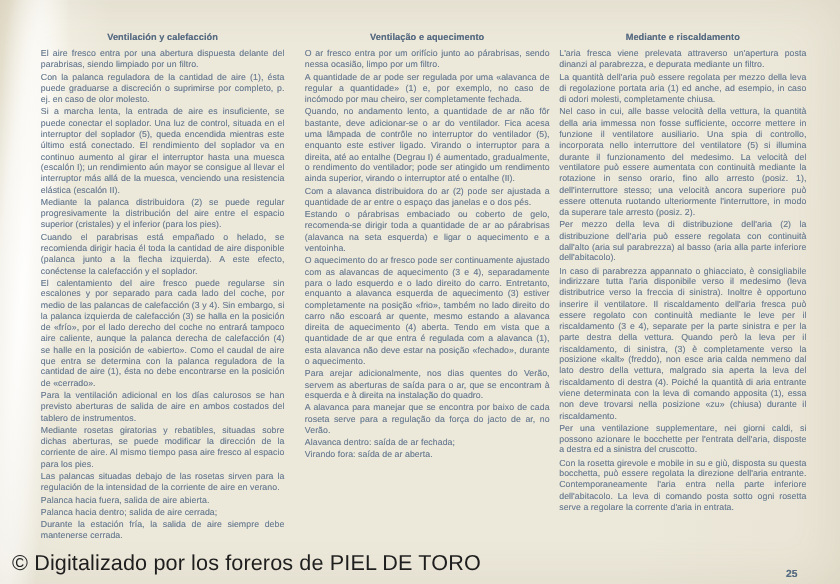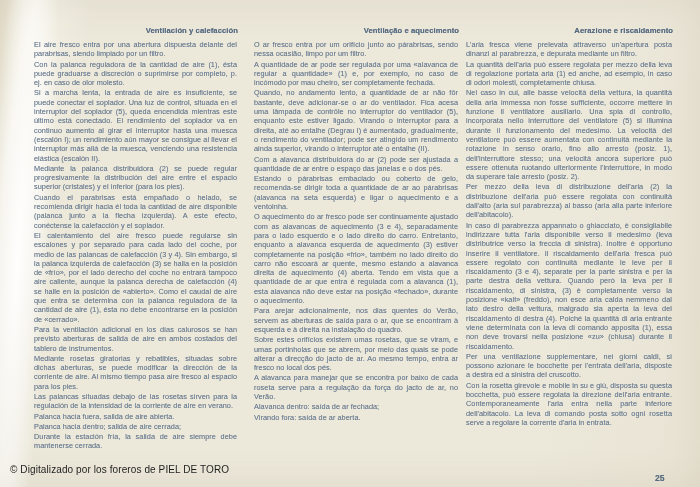--- a/index.html
+++ b/index.html
@@ -38,38 +38,38 @@
     font-size:7.3px;line-height:9.3px;
     text-align:justify;
     letter-spacing:0.05px;
     text-shadow:0 0 0.45px rgba(107,125,146,0.55);
   }
   .col h2{
     margin:0 0 4px 0;
     font-size:7.7px;line-height:10px;
     font-weight:bold;
     color:var(--heading_ink);
-    text-align:right;
+    text-align:center;
     text-shadow:0 0 0.5px rgba(86,107,130,0.6);
   }
   .col p{margin:1px;}
   #col-es{left:33px;width:205px;}
   #col-pt{left:253px;width:206px;}
   #col-it{left:465px;width:208px;}
   .page-number{
     position:absolute;left:655px;top:429px;
     color:var(--heading_ink);
     font-size:8.6px;font-weight:bold;
     text-shadow:0 0 0.5px rgba(86,107,130,0.6);
     margin-top:44px;
   }
   .footer{
     position:absolute;left:10px;top:462px;
     color:var(--footer_ink);
-    font-size:10px;line-height:15px;
+    font-size:18px;line-height:15px;
     letter-spacing:0.1px;
   }
 </style>
 </head>
 <body>
 
 <div class="scan">
   <div class="page-curl"></div>
 
   <section class="col" id="col-es">
@@ -93,29 +93,28 @@
   <section class="col" id="col-pt">
     <h2>Ventilação e aquecimento</h2>
     <div>
         <p>O ar fresco entra por um orifício junto ao párabrisas, sendo nessa ocasião, limpo por um filtro.</p>
         <p>A quantidade de ar pode ser regulada por uma «alavanca de regular a quantidade» (1) e, por exemplo, no caso de incómodo por mau cheiro, ser completamente fechada.</p>
         <p>Quando, no andamento lento, a quantidade de ar não fôr bastante, deve adicionar-se o ar do ventilador. Fica acesa uma lâmpada de contrôle no interruptor do ventilador (5), enquanto este estiver ligado. Virando o interruptor para a direita, até ao entalhe (Degrau I) é aumentado, gradualmente, o rendimento do ventilador; pode ser atingido um rendimento ainda superior, virando o interruptor até o entalhe (II).</p>
         <p>Com a alavanca distribuidora do ar (2) pode ser ajustada a quantidade de ar entre o espaço das janelas e o dos pés.</p>
         <p>Estando o párabrisas embaciado ou coberto de gelo, recomenda-se dirigir toda a quantidade de ar ao párabrisas (alavanca na seta esquerda) e ligar o aquecimento e a ventoinha.</p>
         <p>O aquecimento do ar fresco pode ser continuamente ajustado com as alavancas de aquecimento (3 e 4), separadamente para o lado esquerdo e o lado direito do carro. Entretanto, enquanto a alavanca esquerda de aquecimento (3) estiver completamente na posição «frio», também no lado direito do carro não escoará ar quente, mesmo estando a alavanca direita de aquecimento (4) aberta. Tendo em vista que a quantidade de ar que entra é regulada com a alavanca (1), esta alavanca não deve estar na posição «fechado», durante o aquecimento.</p>
         <p>Para arejar adicionalmente, nos dias quentes do Verão, servem as aberturas de saída para o ar, que se encontram à esquerda e à direita na instalação do quadro.</p>
-        <p>Sobre estes orifícios existem umas rosetas, que se viram, e umas portinholas que se abrem, por meio das quais se pode alterar a direcção do jacto de ar. Ao mesmo tempo, entra ar fresco no local dos pés.</p>
         <p>A alavanca para manejar que se encontra por baixo de cada roseta serve para a regulação da força do jacto de ar, no Verão.</p>
         <p>Alavanca dentro: saída de ar fechada;</p>
         <p>Virando fora: saída de ar aberta.</p>
       </div>
   </section>
 
   <section class="col" id="col-it">
-    <h2>Aerazione e riscaldamento</h2>
+    <h2>Mediante e riscaldamento</h2>
     <div>
         <p>L'aria fresca viene prelevata attraverso un'apertura posta dinanzi al parabrezza, e depurata mediante un filtro.</p>
         <p>La quantità dell'aria può essere regolata per mezzo della leva di regolazione portata aria (1) ed anche, ad esempio, in caso di odori molesti, completamente chiusa.</p>
         <p>Nel caso in cui, alle basse velocità della vettura, la quantità della aria immessa non fosse sufficiente, occorre mettere in funzione il ventilatore ausiliario. Una spia di controllo, incorporata nello interruttore del ventilatore (5) si illumina durante il funzionamento del medesimo. La velocità del ventilatore può essere aumentata con continuità mediante la rotazione in senso orario, fino allo arresto (posiz. 1), dell'interruttore stesso; una velocità ancora superiore può essere ottenuta ruotando ulteriormente l'interruttore, in modo da superare tale arresto (posiz. 2).</p>
         <p>Per mezzo della leva di distribuzione dell'aria (2) la distribuzione dell'aria può essere regolata con continuità dall'alto (aria sul parabrezza) al basso (aria alla parte inferiore dell'abitacolo).</p>
         <p>In caso di parabrezza appannato o ghiacciato, è consigliabile indirizzare tutta l'aria disponibile verso il medesimo (leva distributrice verso la freccia di sinistra). Inoltre è opportuno inserire il ventilatore. Il riscaldamento dell'aria fresca può essere regolato con continuità mediante le leve per il riscaldamento (3 e 4), separate per la parte sinistra e per la parte destra della vettura. Quando però la leva per il riscaldamento, di sinistra, (3) è completamente verso la posizione «kalt» (freddo), non esce aria calda nemmeno dal lato destro della vettura, malgrado sia aperta la leva del riscaldamento di destra (4). Poiché la quantità di aria entrante viene determinata con la leva di comando apposita (1), essa non deve trovarsi nella posizione «zu» (chiusa) durante il riscaldamento.</p>
         <p>Per una ventilazione supplementare, nei giorni caldi, si possono azionare le bocchette per l'entrata dell'aria, disposte a destra ed a sinistra del cruscotto.</p>
         <p>Con la rosetta girevole e mobile in su e giù, disposta su questa bocchetta, può essere regolata la direzione dell'aria entrante. Contemporaneamente l'aria entra nella parte inferiore dell'abitacolo. La leva di comando posta sotto ogni rosetta serve a regolare la corrente d'aria in entrata.</p>
       </div>
   </section>

